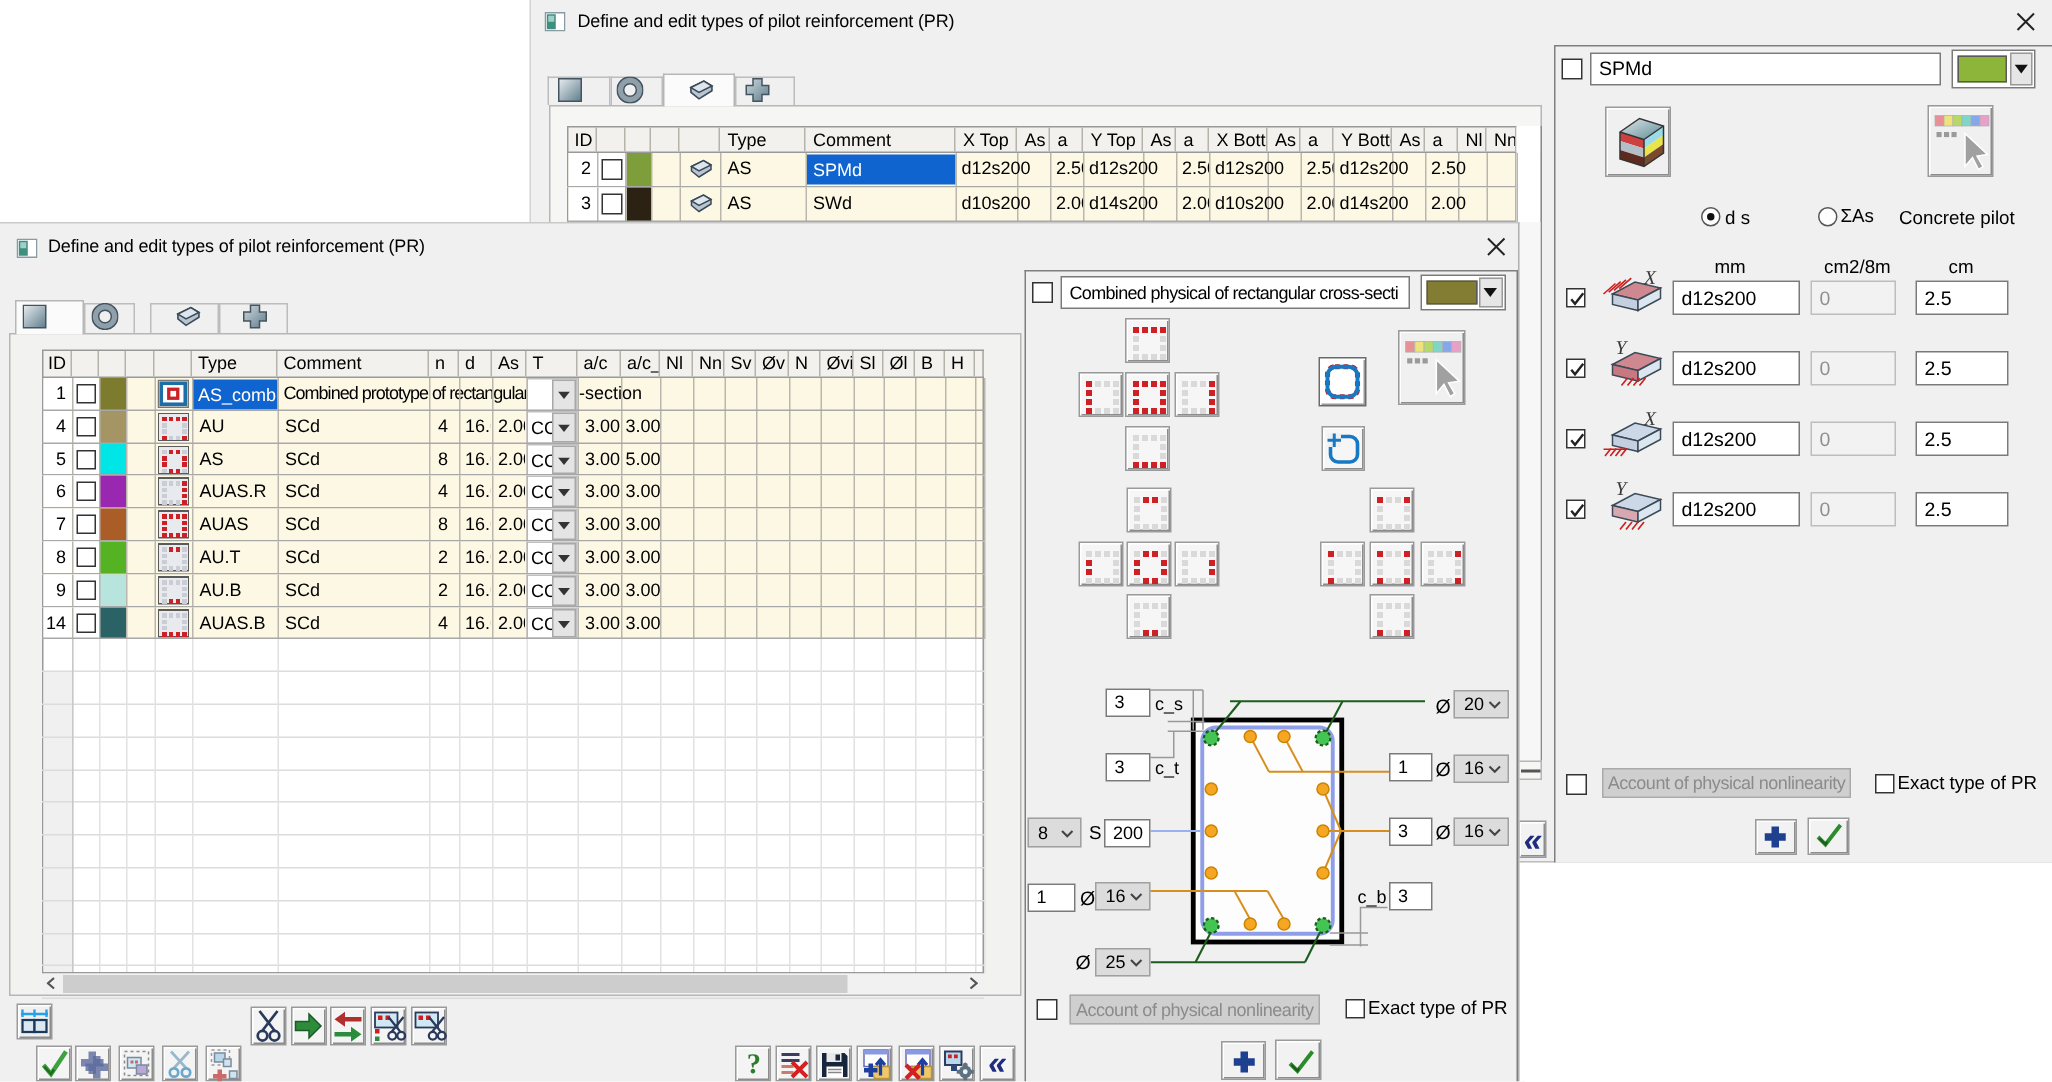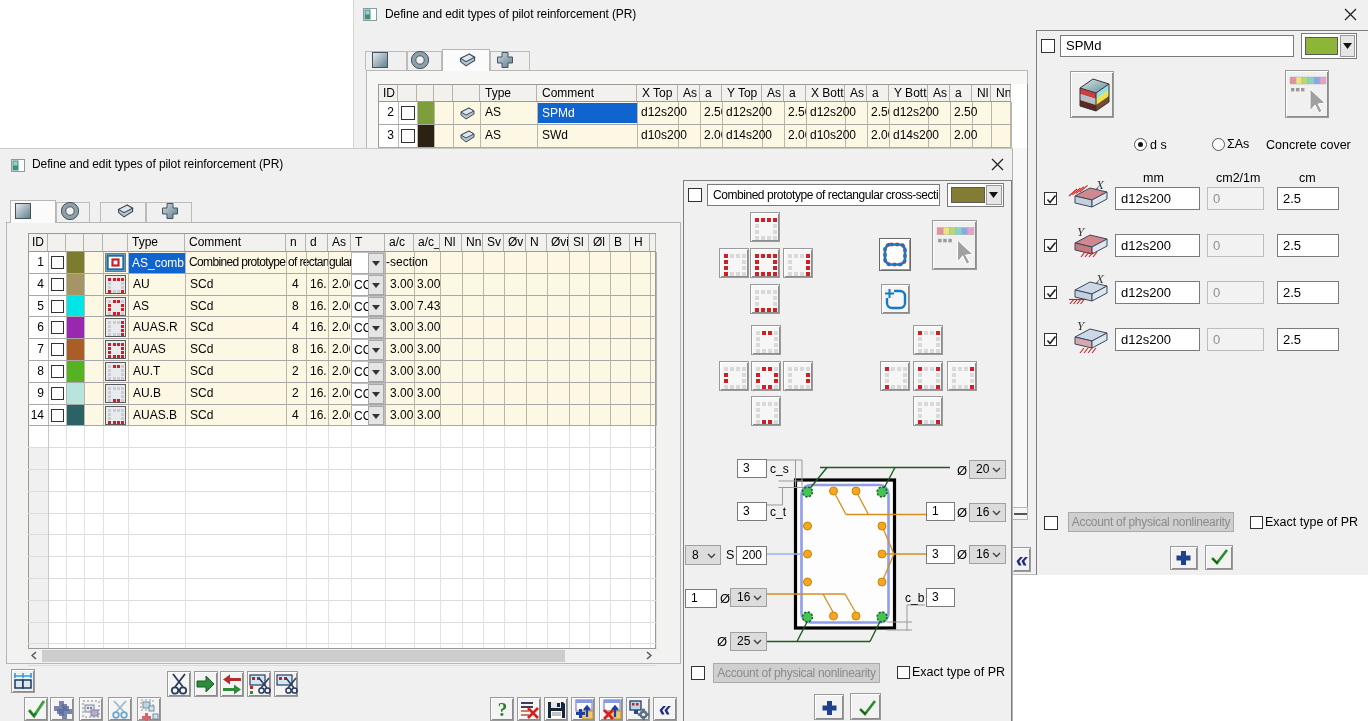--- a/index.html
+++ b/index.html
@@ -200,23 +200,23 @@
       <rect x="15" y="17" width="3.4" height="3.4" fill="#9a9a9a"></rect>
       <polygon points="24,18 24,40 29,34 33,42 36,40 32,33 39,32" fill="#a0a0a0" stroke="#fff" stroke-width="1"></polygon>
     </svg>
   </div>
 <div style="position:absolute;left:1134px;top:138px;width:13px;height:13px;border-radius:50%;background:#fff;border:1.5px solid #555;box-sizing:border-box">
     <div style="position:absolute;left:3px;top:3px;width:5px;height:5px;border-radius:50%;background:#111"></div>
   </div>
 <div style="position:absolute;left:1150px;top:138px;font-size:12.5px;color:#000;white-space:nowrap;">d s</div>
 <div style="position:absolute;left:1212px;top:138px;width:13px;height:13px;border-radius:50%;background:#fff;border:1.5px solid #555;box-sizing:border-box"></div>
 <div style="position:absolute;left:1227px;top:137px;font-size:12.5px;color:#000;white-space:nowrap;">ΣAs</div>
-<div style="position:absolute;left:1266px;top:138px;font-size:12.5px;color:#000;white-space:nowrap;">Concrete cover</div>
+<div style="position:absolute;left:1266px;top:138px;font-size:12.5px;color:#000;white-space:nowrap;">Concrete pilot</div>
 <div style="position:absolute;left:1143px;top:171px;font-size:12.5px;color:#000;white-space:nowrap;">mm</div>
-<div style="position:absolute;left:1216px;top:171px;font-size:12.5px;color:#000;white-space:nowrap;">cm2/1m</div>
+<div style="position:absolute;left:1216px;top:171px;font-size:12.5px;color:#000;white-space:nowrap;">cm2/8m</div>
 <div style="position:absolute;left:1299px;top:171px;font-size:12.5px;color:#000;white-space:nowrap;">cm</div>
 <div style="position:absolute;left:1044px;top:192px;width:13px;height:13px;background:#fff;border:1px solid #333;box-sizing:border-box">
     <svg width="13" height="13" viewBox="0 0 13 13" style="position:absolute;left:0;top:0">
       <path d="M2.5 6.5 L5 9.5 L10.5 2.5" fill="none" stroke="#222" stroke-width="1.6"></path>
     </svg>
   </div>
 <svg width="44" height="36" viewBox="0 0 44 36" style="position:absolute;left:1068px;top:179px">
     <polygon points="7,17 22,9 39,13 24,21" fill="#d08890" stroke="#3a4a56" stroke-width="1"></polygon>
     <polygon points="7,17 24,21 24,28 7,24" fill="#c4d0e0" stroke="#3a4a56" stroke-width="1"></polygon>
     <polygon points="24,21 39,13 39,20 24,28" fill="#dce6f0" stroke="#3a4a56" stroke-width="1"></polygon>
@@ -490,21 +490,21 @@
 <div style="left:186px;top:295.6px;width:100px;height:21px;font-size:12px;line-height:21px;padding-left:4px;">SCd</div>
 <div style="left:287px;top:295.6px;width:18px;height:21px;font-size:12px;line-height:21px;padding-left:5px;">8</div>
 <div style="left:307px;top:295.6px;width:20px;height:21px;font-size:12px;line-height:21px;padding-left:3px;overflow:hidden;">16.0</div>
 <div style="left:329px;top:295.6px;width:21px;height:21px;font-size:12px;line-height:21px;padding-left:3px;overflow:hidden;">2.00</div>
 <div style="left:351px;top:295.6px;width:34px;height:21.8px;background:#fff;border:1px solid #c0c0c0;font-size:12px;line-height:20px;padding-left:2px;overflow:hidden;">CC</div>
 <div style="left:368px;top:296.6px;width:16px;height:19.8px;background:#e4e4e4;border:1px solid #a8a8a8;"></div>
 <svg width="8" height="5" viewBox="0 0 8 5" style="position:absolute;left:372px;top:304.6px">
     <polygon points="0,0 8,0 4,5" fill="#333"></polygon>
   </svg>
 <div style="left:386px;top:295.6px;width:27px;height:21px;font-size:12px;line-height:21px;padding-left:4px;">3.00</div>
-<div style="left:415px;top:295.6px;width:25px;height:21px;font-size:12px;line-height:21px;padding-left:2px;overflow:hidden;">7.43</div>
+<div style="left:415px;top:295.6px;width:25px;height:21px;font-size:12px;line-height:21px;padding-left:2px;overflow:hidden;">5.00</div>
 <div style="left:48px;top:295.6px;width:1px;height:21.8px;background:#b9b6ae;width:1px;"></div>
 <div style="left:66px;top:295.6px;width:1px;height:21.8px;background:#b9b6ae;width:1px;"></div>
 <div style="left:84px;top:295.6px;width:1px;height:21.8px;background:#b9b6ae;width:1px;"></div>
 <div style="left:103px;top:295.6px;width:1px;height:21.8px;background:#b9b6ae;width:1px;"></div>
 <div style="left:128px;top:295.6px;width:1px;height:21.8px;background:#b9b6ae;width:1px;"></div>
 <div style="left:185px;top:295.6px;width:1px;height:21.8px;background:#b9b6ae;width:1px;"></div>
 <div style="left:286px;top:295.6px;width:1px;height:21.8px;background:#b9b6ae;width:1px;"></div>
 <div style="left:306px;top:295.6px;width:1px;height:21.8px;background:#b9b6ae;width:1px;"></div>
 <div style="left:328px;top:295.6px;width:1px;height:21.8px;background:#b9b6ae;width:1px;"></div>
 <div style="left:351px;top:295.6px;width:1px;height:21.8px;background:#b9b6ae;width:1px;"></div>
@@ -989,21 +989,21 @@
         <rect x="12" y="12" width="2.6" height="2.6" transform="rotate(45 16.5 16.5)"></rect>
       </g>
       <circle cx="16.5" cy="16.5" r="1.6" fill="#f4f4f4"></circle>
     </svg>
   </div>
 <div style="position:absolute;left:653px;top:697px;width:24px;height:24px;background:#f4f4f4;border:1px solid #9a9a9a;box-sizing:border-box;box-shadow:inset 1px 1px 0 #ffffff,inset -1px -1px 0 #8c8c8c">
     <div style="left:0;top:0;width:22px;height:22px;font-size:22px;font-weight:bold;color:#1f2d7e;text-align:center;line-height:22px;transform:skewX(-10deg)">«</div>
   </div>
 <div style="left:683px;top:180px;width:329px;height:541px;background:#f0f0f0;border:1px solid #7f7f7f;border-bottom:none;"></div>
 <div style="position:absolute;left:688px;top:188px;width:14px;height:14px;background:#fff;border:1px solid #333;box-sizing:border-box"></div>
-<div style="position:absolute;left:707px;top:184px;width:233px;height:22px;background:#fff;border:1px solid #7a7a7a;box-sizing:border-box;overflow:hidden;font-size:12px;color:#000;line-height:20px;padding-left:5px;white-space:nowrap"><span style="letter-spacing:-0.45px">Combined prototype of rectangular cross-secti</span></div>
+<div style="position:absolute;left:707px;top:184px;width:233px;height:22px;background:#fff;border:1px solid #7a7a7a;box-sizing:border-box;overflow:hidden;font-size:12px;color:#000;line-height:20px;padding-left:5px;white-space:nowrap"><span style="letter-spacing:-0.45px">Combined physical of rectangular cross-secti</span></div>
 <div style="left:947px;top:183px;width:57px;height:24px;background:#fff;border:1px solid #7a7a7a;"></div>
 <div style="left:951px;top:187px;width:34px;height:16px;background:#827d33;border:1px solid #5a5a5a;"></div>
 <div style="left:986px;top:185px;width:16px;height:20px;background:#e6e6e6;border:1px solid #9a9a9a;"></div>
 <svg width="9" height="7" viewBox="0 0 9 7" style="position:absolute;left:989px;top:192px">
     <polygon points="0,0 9,0 4.5,6" fill="#111"></polygon>
   </svg>
 <div style="position:absolute;left:750px;top:212px;width:30px;height:30px;background:#f6f6f6;border:1px solid #9a9a9a;box-sizing:border-box;box-shadow:inset 1px 1px 0 #ffffff,inset -1px -1px 0 #8c8c8c">
     <svg width="30" height="30" viewBox="0 0 30 30" style="position:absolute;left:0;top:0" shape-rendering="crispEdges">
       <rect x="4" y="5" width="4" height="4" fill="#cf2026"></rect>
       <rect x="10" y="5" width="4" height="4" fill="#cf2026"></rect>

